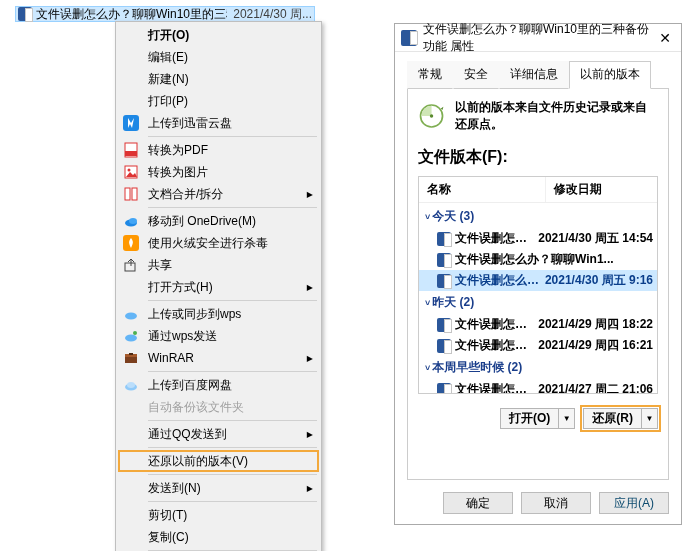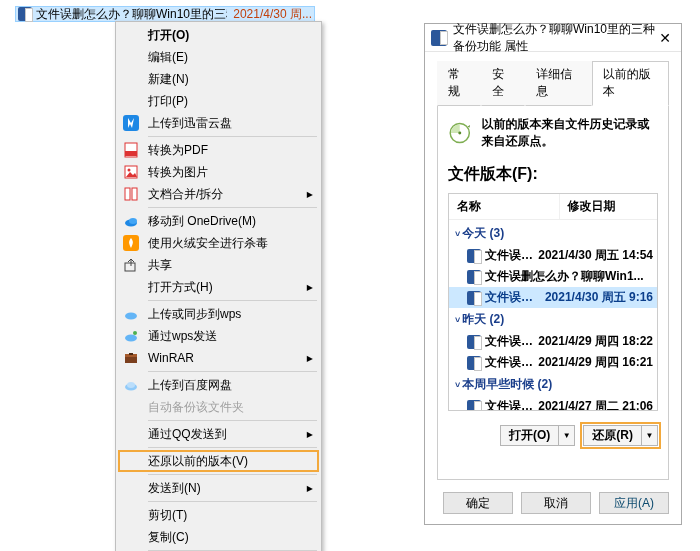--- a/index.html
+++ b/index.html
@@ -2,33 +2,33 @@
 <html><head>
   <meta charset="utf-8">
   <style>
     * { margin: 0; padding: 0; box-sizing: border-box; font-family: "Microsoft YaHei", sans-serif; }
     body { background: #fff; width: 700px; height: 551px; position: relative; font-size: 12px; }
 
     
     .file-item { position: absolute; left: 15px; top: 6px; width: 300px; height: 16px; display: flex; align-items: center; background: #cce8ff; border: 1px solid #99d1ff; padding: 0 2px; }
     .file-item .icon { width: 14px; height: 14px; margin-right: 4px; flex-shrink: 0; }
     .file-item .name { white-space: nowrap; overflow: hidden; flex: 1; }
-    .file-item .date { color: #c2410c; margin-left: 6px; }
+    .file-item .date { color: #404040; margin-left: 6px; }
 
     .context-menu { position: absolute; left: 115px; top: 21px; width: 207px; background: #f0f0f0; border: 1px solid #bfbfbf; box-shadow: 2px 2px 4px rgba(0,0,0,.25); padding: 2px; }
     .cm-row { display: flex; align-items: center; height: 22px; padding: 0 18px 0 4px; position: relative; }
     .cm-row.hover, .cm-row.highlight { outline: 2px solid #f3a93c; outline-offset: -2px; }
     .cm-row .cm-icon { width: 18px; height: 18px; display: flex; align-items: center; justify-content: center; margin-right: 8px; flex-shrink: 0; }
     .cm-row .cm-label { white-space: nowrap; color: #000; }
     .cm-row.disabled .cm-label { color: #a0a0a0; }
     .cm-row .arrow { position: absolute; right: 6px; top: 50%; transform: translateY(-50%); font-size: 8px; }
     .cm-sep { height: 1px; background: #d0d0d0; margin: 2px 2px 2px 30px; }
 
     
-    .dialog { position: absolute; right: 18px; top: 23px; width: 258px; height: 502px; border: 1px solid #aaa; background: #fff; display: flex; flex-direction: column; }
+    .dialog { position: absolute; right: 18px; top: 23px; width: 288px; height: 502px; border: 1px solid #aaa; background: #fff; display: flex; flex-direction: column; }
     .dialog .titlebar { height: 28px; display: flex; align-items: center; padding: 0 6px; border-bottom: 1px solid #e5e5e5; }
     .dialog .titlebar .ticon { width: 16px; height: 16px; margin-right: 6px; }
     .dialog .titlebar .ttitle { flex: 1; font-size: 12px; }
     .dialog .titlebar .tclose { width: 20px; text-align: center; font-size: 14px; }
 
     .tabs { display: flex; padding: 8px 12px 0 12px; gap: 0; }
     .tab { padding: 4px 10px 5px; border: 1px solid #ccc; border-bottom: none; background: #fff; font-size: 12px; position: relative; top: 1px; }
     .tab:not(.active) { background: #f8f8f8; border: 1px solid transparent; border-bottom: 1px solid #ccc; }
     .tab.active { border-bottom: 1px solid #fff; }
     .tabpanel { flex: 1; margin: 0 12px 8px 12px; border: 1px solid #ccc; padding: 10px 10px 8px; display: flex; flex-direction: column; font-weight: bold; }

